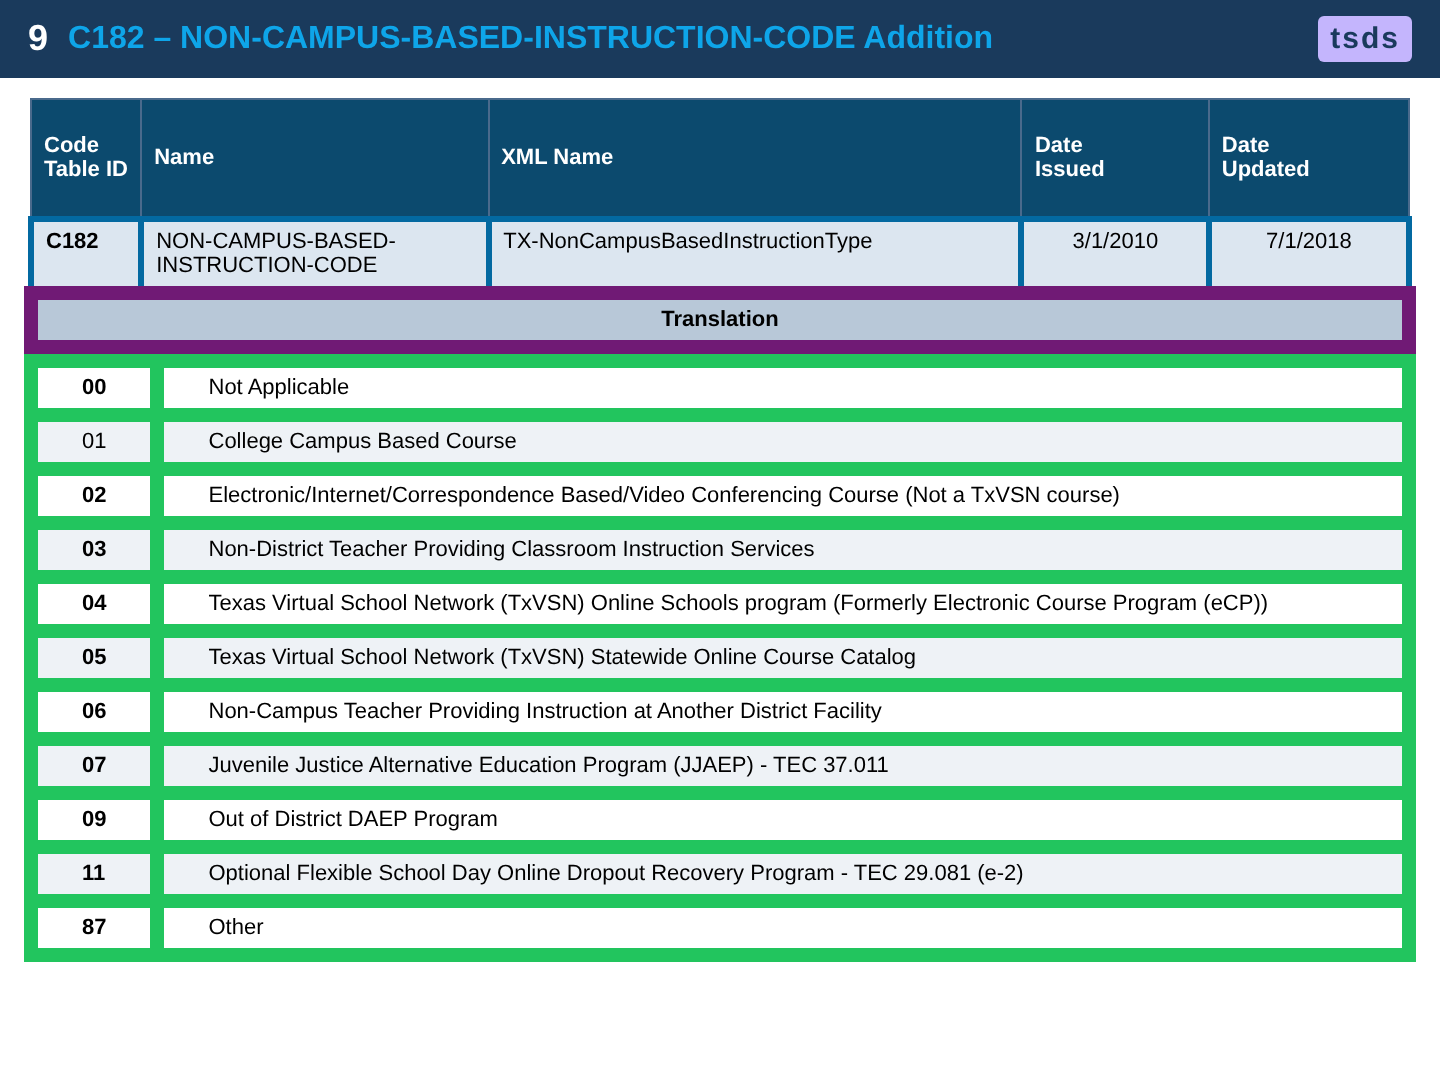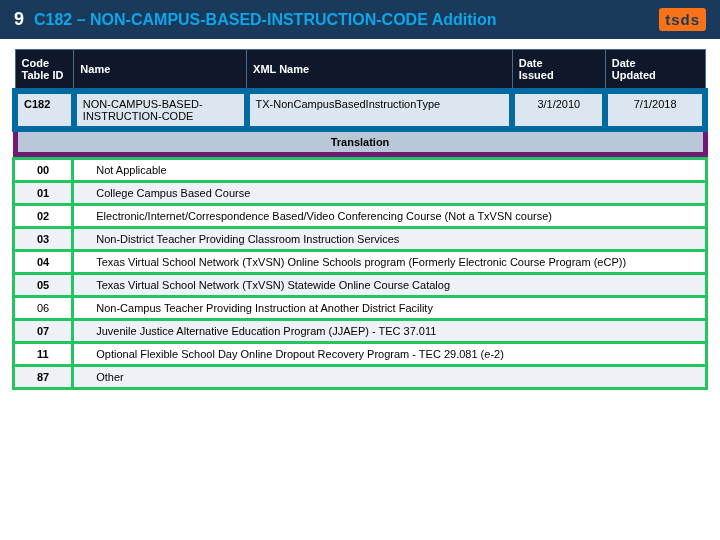--- a/index.html
+++ b/index.html
@@ -31,64 +31,64 @@
     .page-title {
       font-size: 16px;
       font-weight: bold;
       color: #0ea5e9;
     }
     .logo-area {
       display: flex;
       align-items: center;
     }
     .logo-box {
-      background: #f97316;
+      background: #c4b5fd;
       padding: 3px 6px;
       border-radius: 3px;
     }
     .logo-text {
       color: #1a3a5c;
       font-weight: bold;
       font-size: 15px;
       letter-spacing: 1px;
     }
     .content {
       padding: 10px 12px;
     }
     table {
       width: 100%;
       border-collapse: collapse;
       font-size: 11px;
     }
     .main-header th {
-      background: #0f172a;
+      background: #0c4a6e;
       color: #fff;
       border: 1px solid #4a6a8c;
-      padding: 7px 6px;
+      padding: 17px 6px;
       text-align: left;
       font-weight: bold;
     }
     .main-header th.center {
       text-align: left;
     }
     .data-row td {
-      border: 6px solid #0369a1;
+      border: 3px solid #0369a1;
       padding: 4px 6px;
       background: #dce6f0;
       vertical-align: top;
     }
     .translation-header td {
       background: #b8c8d8;
       font-weight: bold;
       text-align: center;
-      border: 5px solid #701a75;
+      border: 7px solid #701a75;
       padding: 4px 6px;
     }
     .translation-row td {
-      border: 3px solid #22c55e;
+      border: 7px solid #22c55e;
       padding: 4px 22px;
       vertical-align: top;
     }
     .translation-row:nth-child(odd) td {
       background: #fff;
     }
     .translation-row:nth-child(even) td {
       background: #eef2f6;
     }
     .code-col {
@@ -155,46 +155,50 @@
     </tbody>
   </table>
 
   <table>
     <tbody id="translation-body">
     <tr class="translation-row">
           <td class="translation-code-col" style="font-weight: bold; width: 36px;">00</td>
           <td class="translation-desc-col">Not Applicable</td>
         </tr>
         <tr class="translation-row">
-          <td class="translation-code-col" style="font-weight: bold; width: 36px;">01</td>
+          <td class="translation-code-col" style="font-weight: normal; width: 36px;">01</td>
           <td class="translation-desc-col">College Campus Based Course</td>
         </tr>
         <tr class="translation-row">
           <td class="translation-code-col" style="font-weight: bold; width: 36px;">02</td>
           <td class="translation-desc-col">Electronic/Internet/Correspondence Based/Video Conferencing Course (Not a TxVSN course)</td>
         </tr>
         <tr class="translation-row">
           <td class="translation-code-col" style="font-weight: bold; width: 36px;">03</td>
           <td class="translation-desc-col">Non-District Teacher Providing Classroom Instruction Services</td>
         </tr>
         <tr class="translation-row">
           <td class="translation-code-col" style="font-weight: bold; width: 36px; margin-left: 20px;">04</td>
           <td class="translation-desc-col">Texas Virtual School Network (TxVSN) Online Schools program (Formerly Electronic Course Program (eCP))</td>
         </tr>
         <tr class="translation-row">
           <td class="translation-code-col" style="font-weight: bold; width: 36px;">05</td>
           <td class="translation-desc-col">Texas Virtual School Network (TxVSN) Statewide Online Course Catalog</td>
         </tr>
         <tr class="translation-row">
-          <td class="translation-code-col" style="font-weight: normal; width: 36px;">06</td>
+          <td class="translation-code-col" style="font-weight: bold; width: 36px;">06</td>
           <td class="translation-desc-col">Non-Campus Teacher Providing Instruction at Another District Facility</td>
         </tr>
         <tr class="translation-row">
           <td class="translation-code-col" style="font-weight: bold; width: 36px;">07</td>
           <td class="translation-desc-col">Juvenile Justice Alternative Education Program (JJAEP) - TEC 37.011</td>
+        </tr>
+        <tr class="translation-row">
+          <td class="translation-code-col" style="font-weight: bold; width: 36px;">09</td>
+          <td class="translation-desc-col">Out of District DAEP Program</td>
         </tr>
         <tr class="translation-row">
           <td class="translation-code-col" style="font-weight: bold; width: 36px;">11</td>
           <td class="translation-desc-col">Optional Flexible School Day Online Dropout Recovery Program - TEC 29.081 (e-2)</td>
         </tr>
         <tr class="translation-row">
           <td class="translation-code-col" style="font-weight: bold; width: 36px;">87</td>
           <td class="translation-desc-col">Other</td>
         </tr>
       </tbody>

